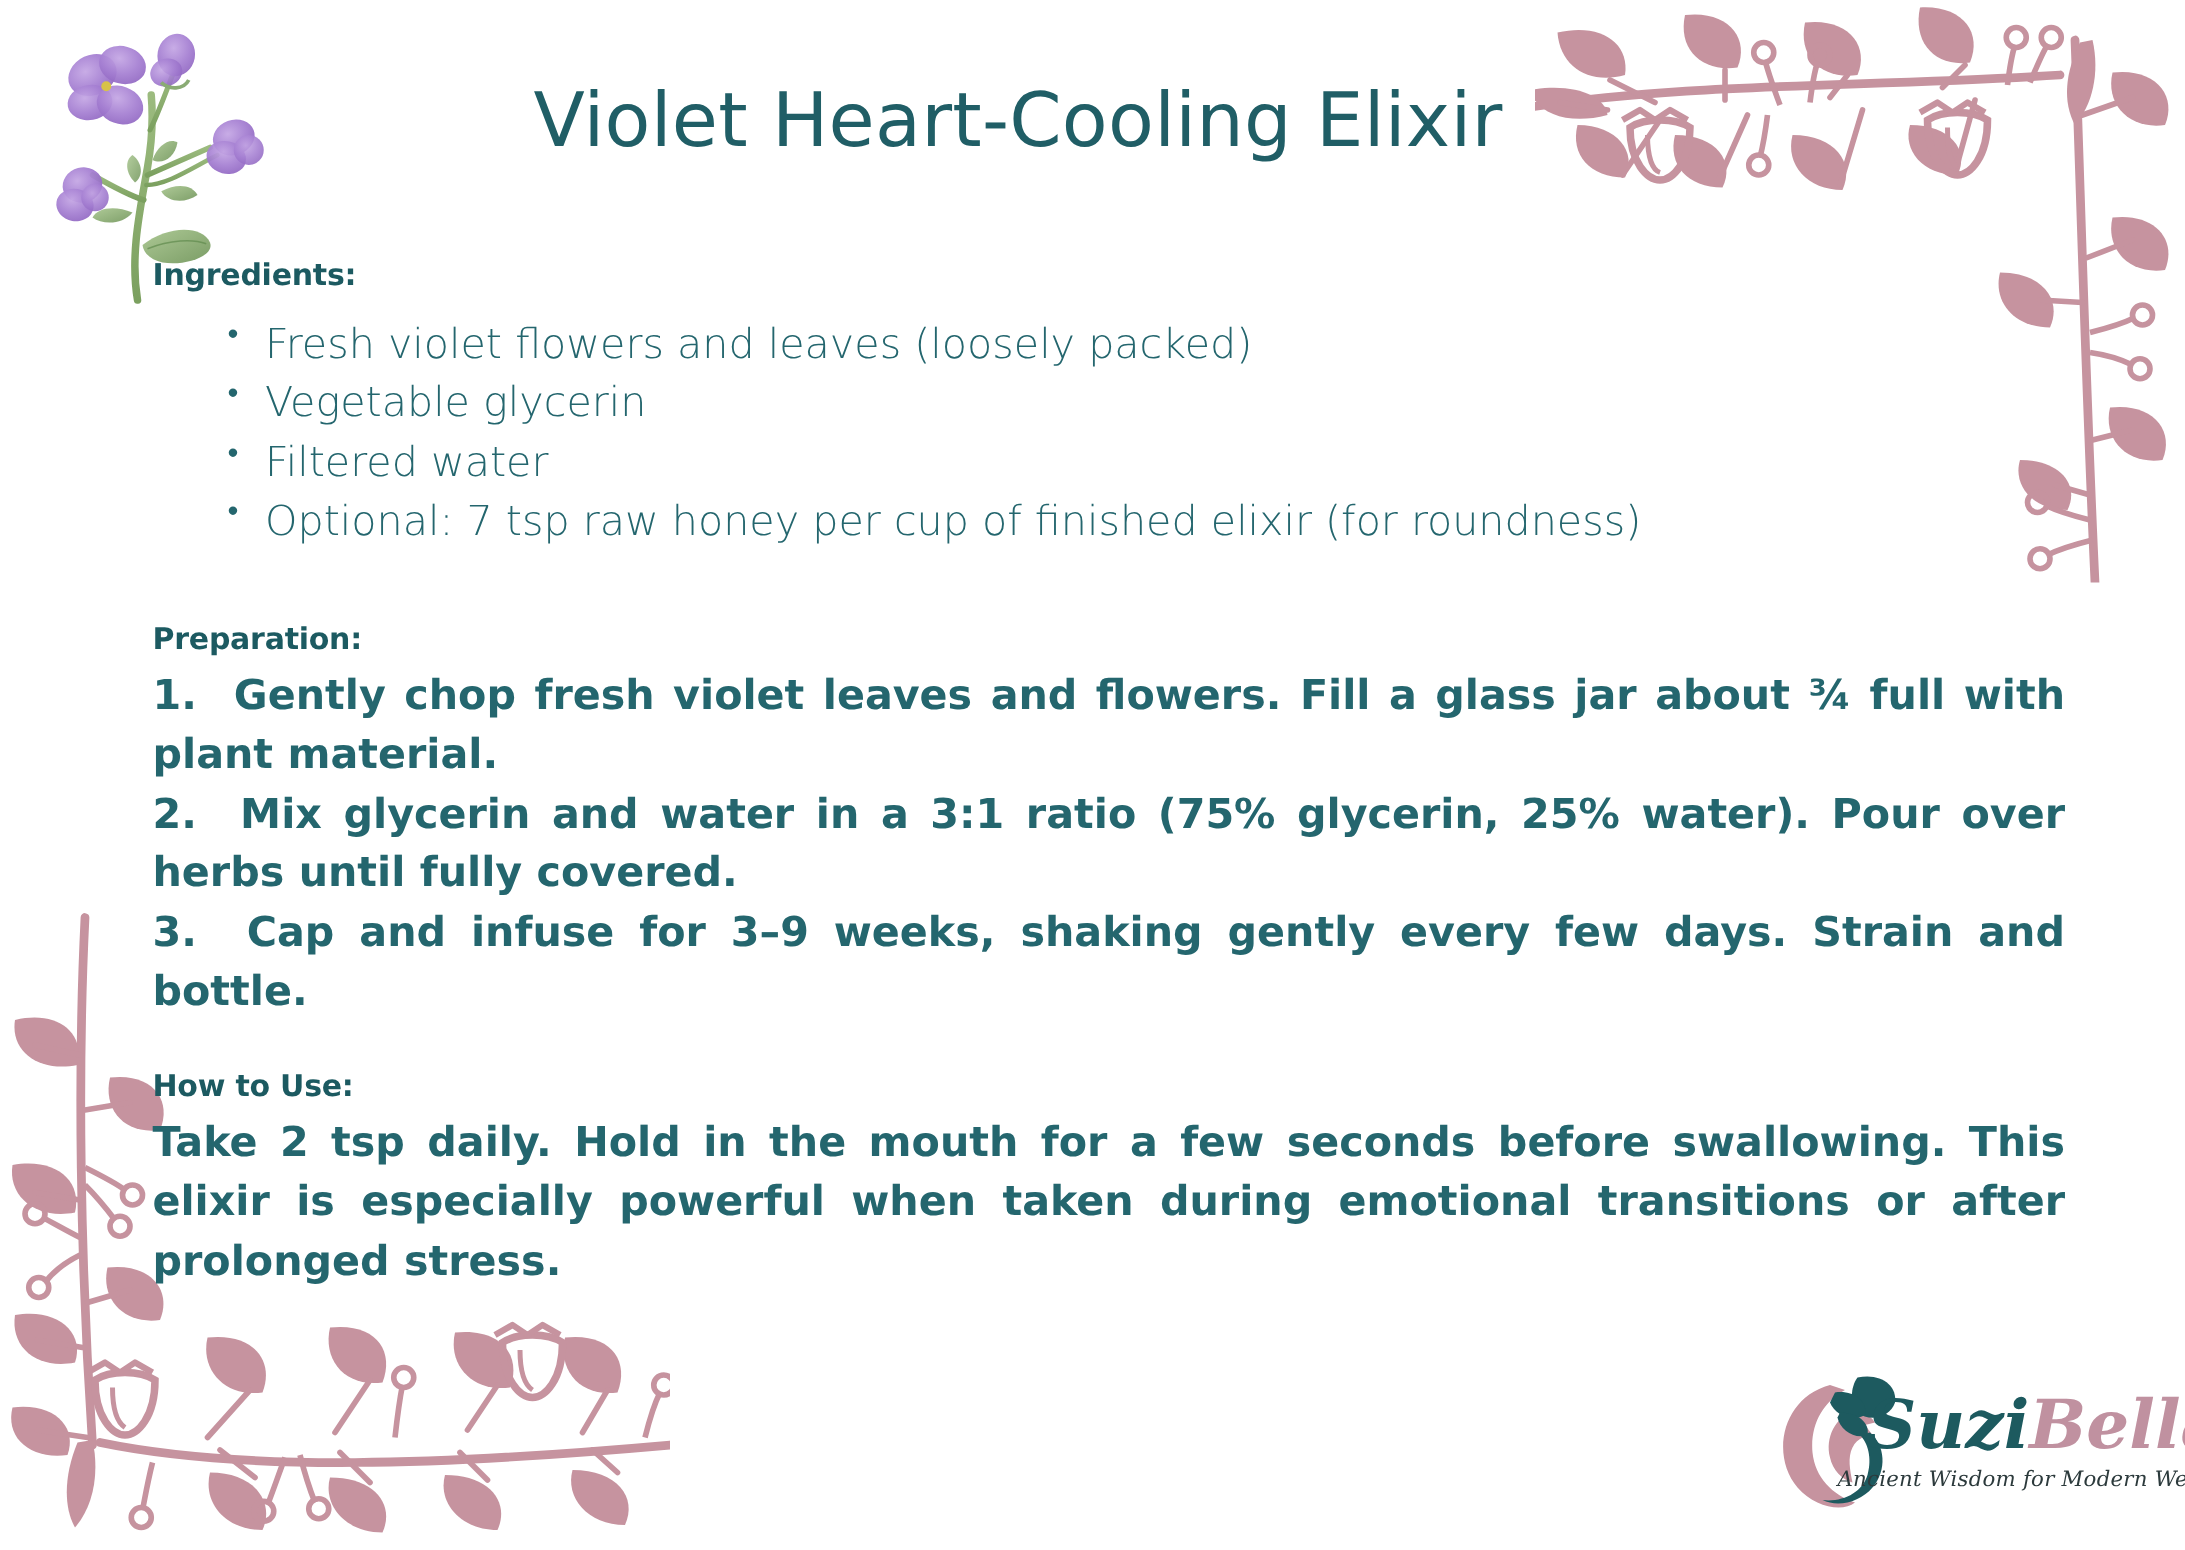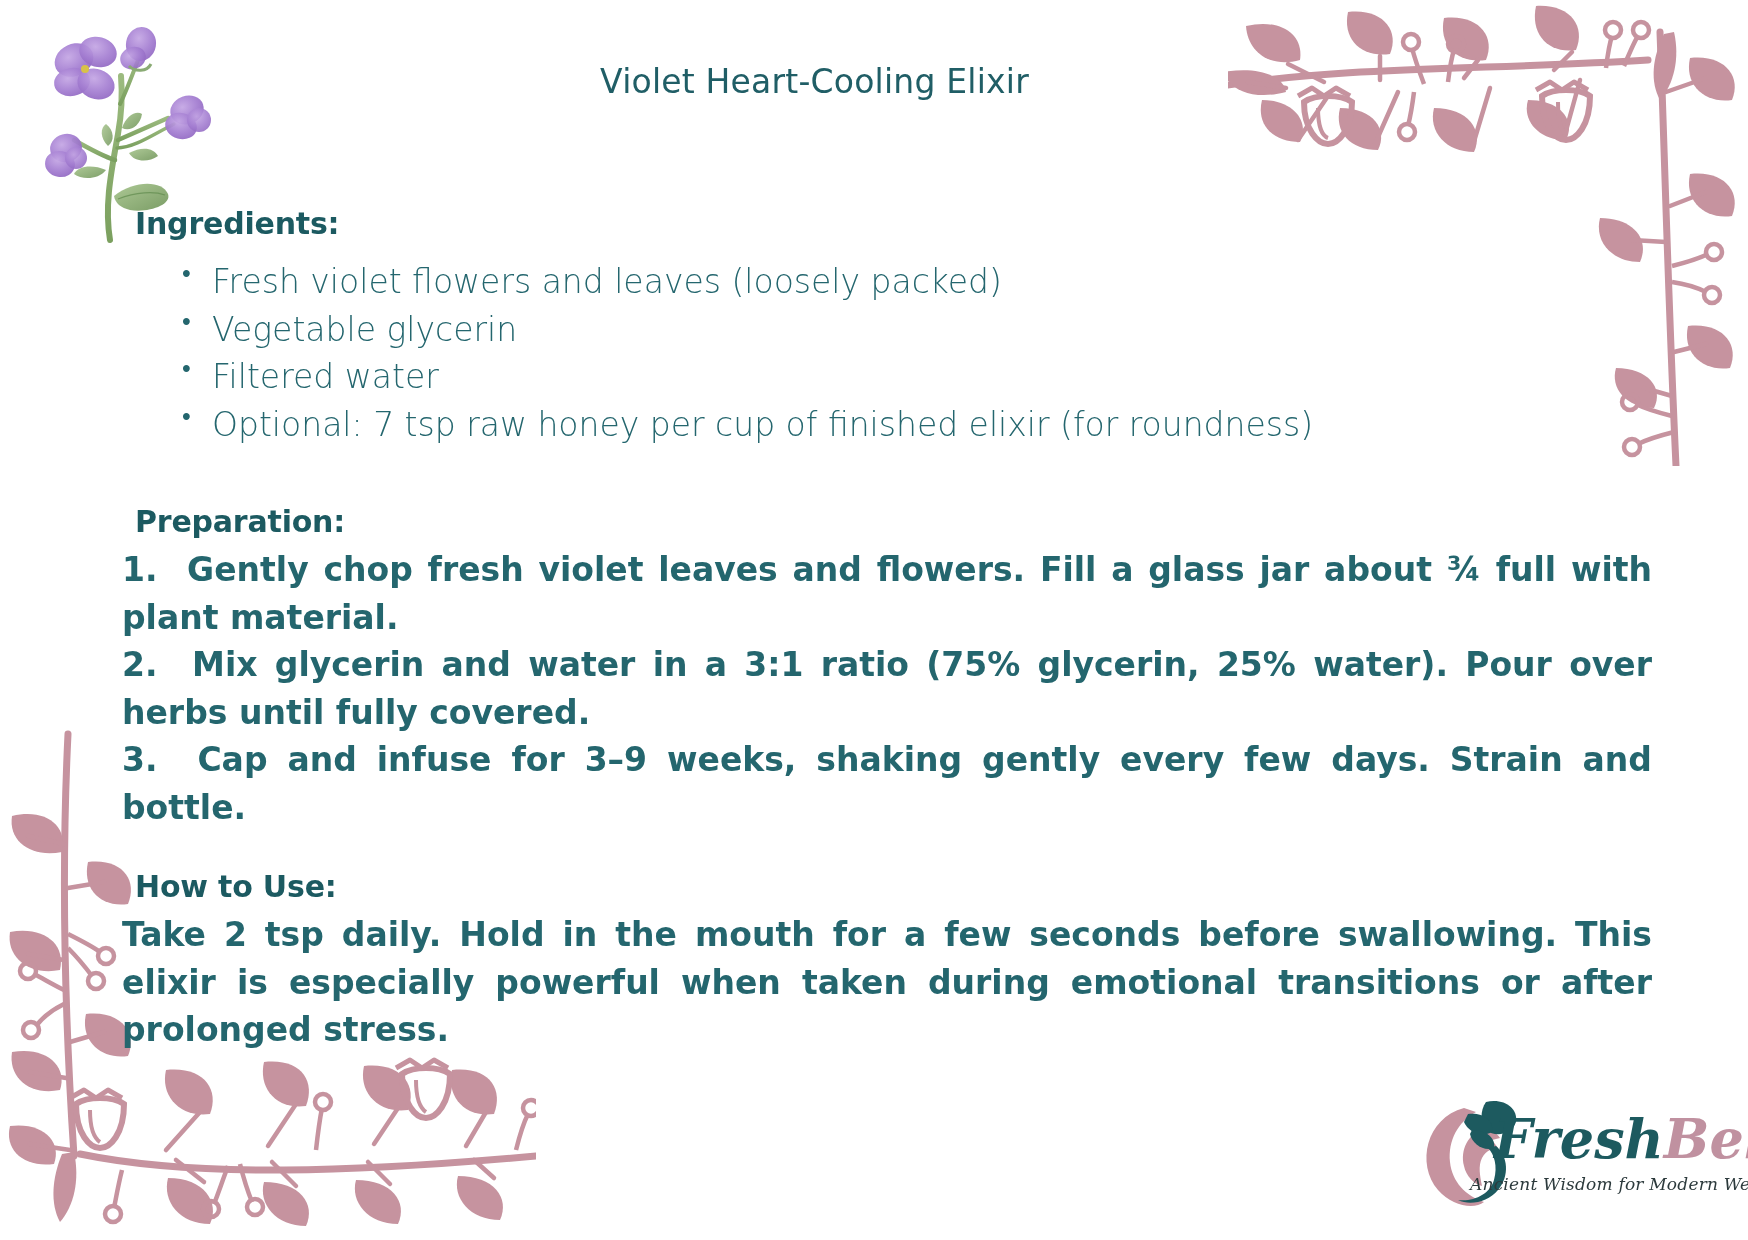--- a/index.html
+++ b/index.html
@@ -56,42 +56,42 @@
     height: 1240px;
   }
 
   .doc-title {
     position: absolute;
     left: 0;
     top: 62px;
     width: 1748px;
     text-align: center;
     font-family: "DejaVu Sans", sans-serif;
-    font-size: 33px;
+    font-size: 60px;
     font-weight: 400;
     letter-spacing: 0.2px;
     color: #205e66;
     padding-right: 119px;
     box-sizing: border-box;
   }
 
   .body-col {
     position: absolute;
     left: 122px;
     top: 206px;
     width: 1530px;
   }
 
   .section-head {
     font-family: "DejaVu Sans", sans-serif;
-    font-size: 30px;
+    font-size: 24px;
     font-weight: 700;
     color: #1c5a61;
     letter-spacing: -0.2px;
-    margin: 0 0 6px 13px;
+    margin: 0 0 6px 0;
     line-height: 1.2;
   }
 
   ul.ingredient-list {
     list-style: none;
     margin: 16px;
     padding: 0 0 0 42px;
   }
   ul.ingredient-list li {
     position: relative;
@@ -436,18 +436,18 @@
         <path d="M76 38 C 60 44, 52 60, 56 76 C 58 86, 66 94, 74 96 C 72 86, 70 76, 74 68
                  C 78 60, 86 58, 90 58 L 84 50 L 92 48 C 88 42, 82 38, 76 38 Z" fill="#c6939f"></path>
 
         <path d="M88 56 C 100 66, 102 86, 90 100 C 80 112, 62 116, 50 110
                  C 66 112, 82 104, 86 90 C 90 76, 86 64, 80 58 Z" fill="#1d5a5f"></path>
 
         <path d="M78 12 C 96 8, 110 18, 108 32 C 104 44, 88 48, 78 40 C 72 34, 72 20, 78 12 Z" fill="#1d5a5f"></path>
         <path d="M60 24 C 74 22, 86 30, 84 42 C 74 48, 60 42, 56 32 Z" fill="#1d5a5f"></path>
         <path d="M64 40 C 78 40, 88 48, 86 58 C 76 62, 64 54, 62 44 Z" fill="#1d5a5f"></path>
       </svg>
-      <div class="logo-text"><span class="logo-suzi">Fresh</span><span class="logo-bella">Bella</span></div>
+      <div class="logo-text"><span class="logo-suzi">Suzi</span><span class="logo-bella">Bella</span></div>
       <div class="logo-tagline">Ancient Wisdom for Modern Wellness</div>
     </div>
 
   </div>
 </div>
 
 </body></html>

